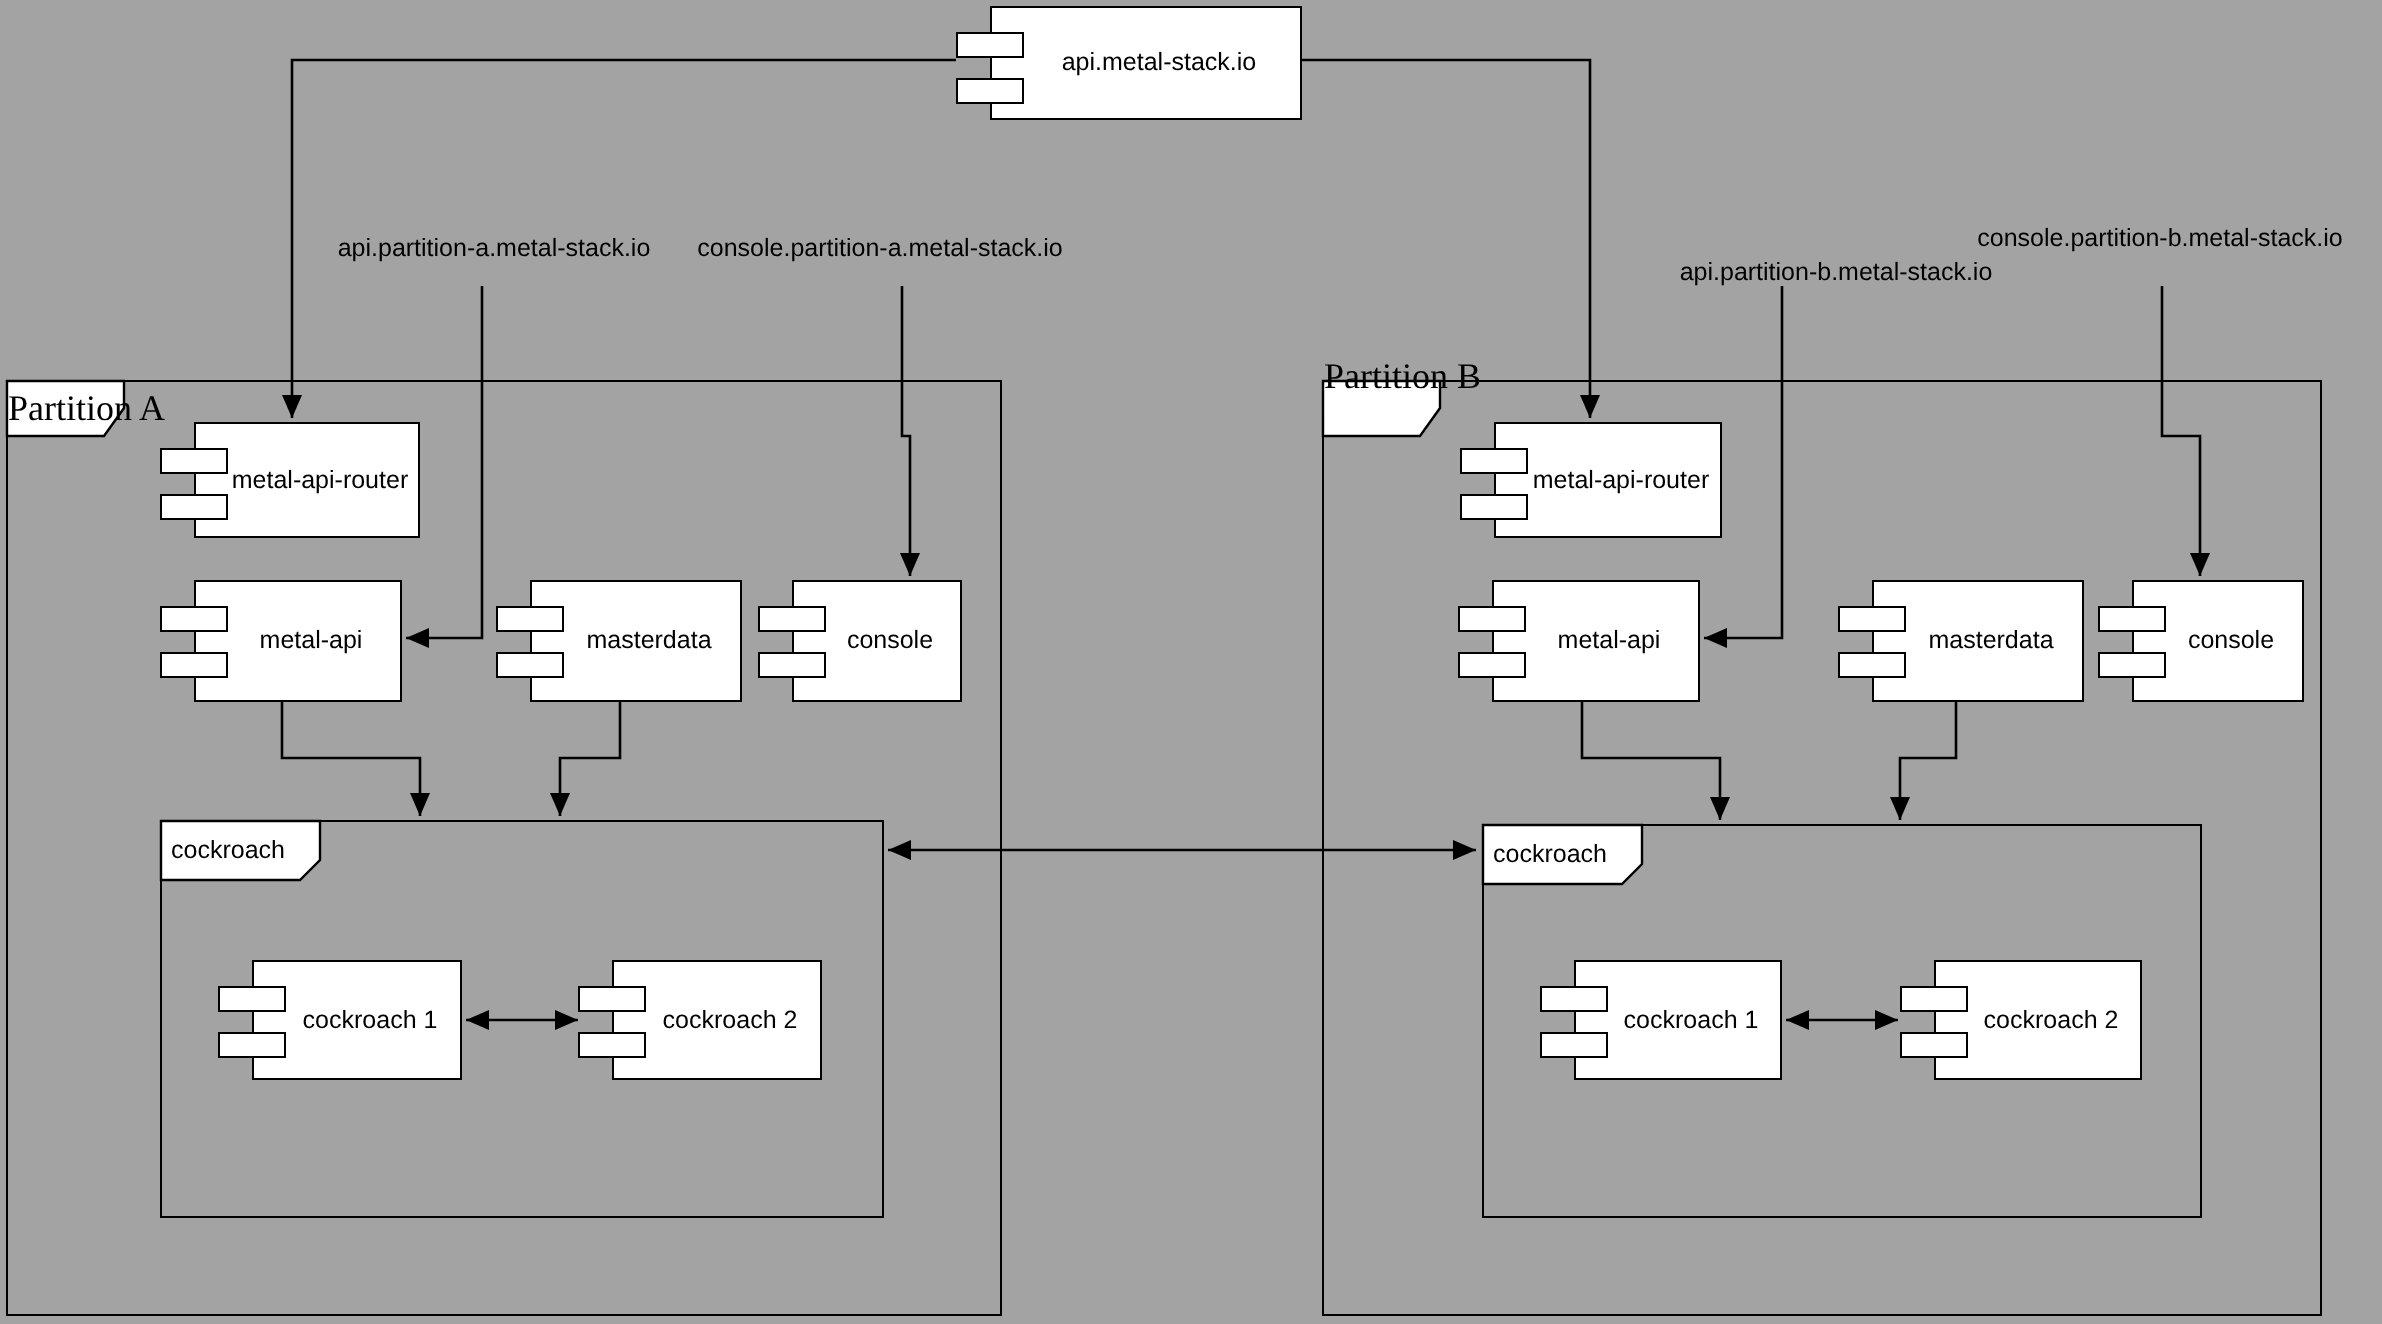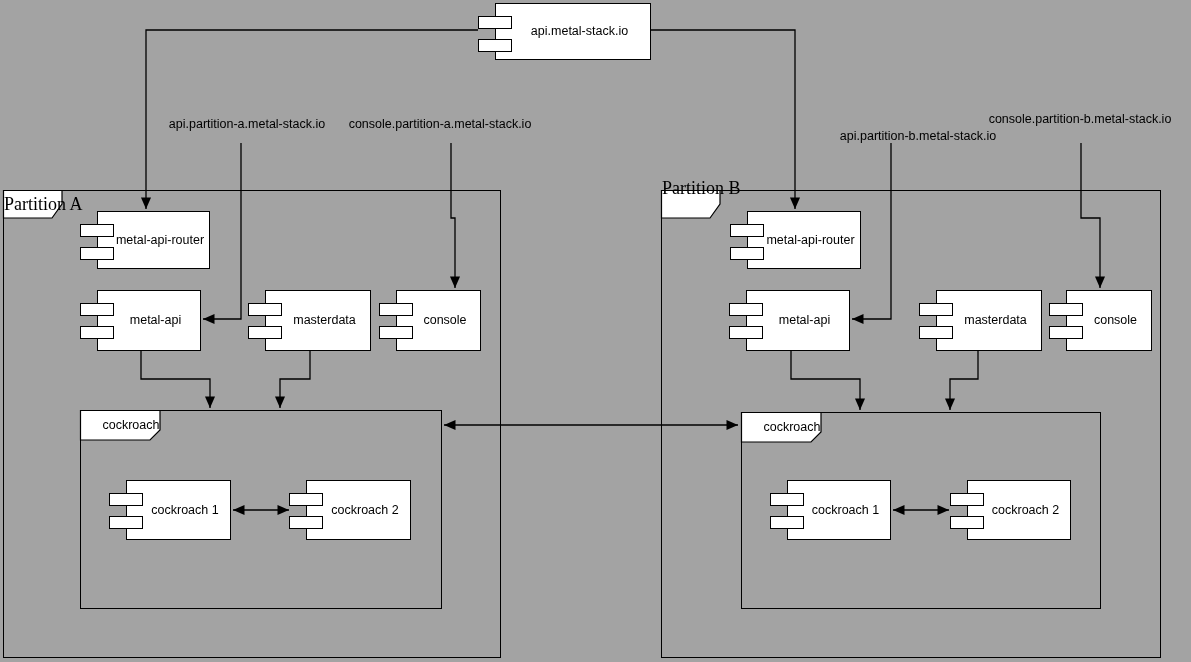--- a/index.html
+++ b/index.html
@@ -19,21 +19,21 @@
   }
   .box .lbl{padding-left:13px;}
   .port{
     position:absolute;left:-18px;width:32px;height:11px;
     border:1px solid #000;background:#fff;
   }
   .p1{top:12px;}
   .p2{top:35px;}
   .tabtext{
     position:absolute;z-index:4;font-size:12.5px;line-height:16px;height:16px;
-    text-align:center;white-space:nowrap;margin-left:17px;
+    text-align:center;white-space:nowrap;
   }
   .sertext{
     position:absolute;z-index:4;font-family:"Liberation Serif",serif;font-size:18px;
     line-height:16px;height:16px;text-align:center;white-space:nowrap;
   }
   .dnslabel{
     position:absolute;z-index:4;font-size:12.5px;line-height:16px;height:16px;
     transform:translateX(-50%);white-space:nowrap;
   }
 </style>

